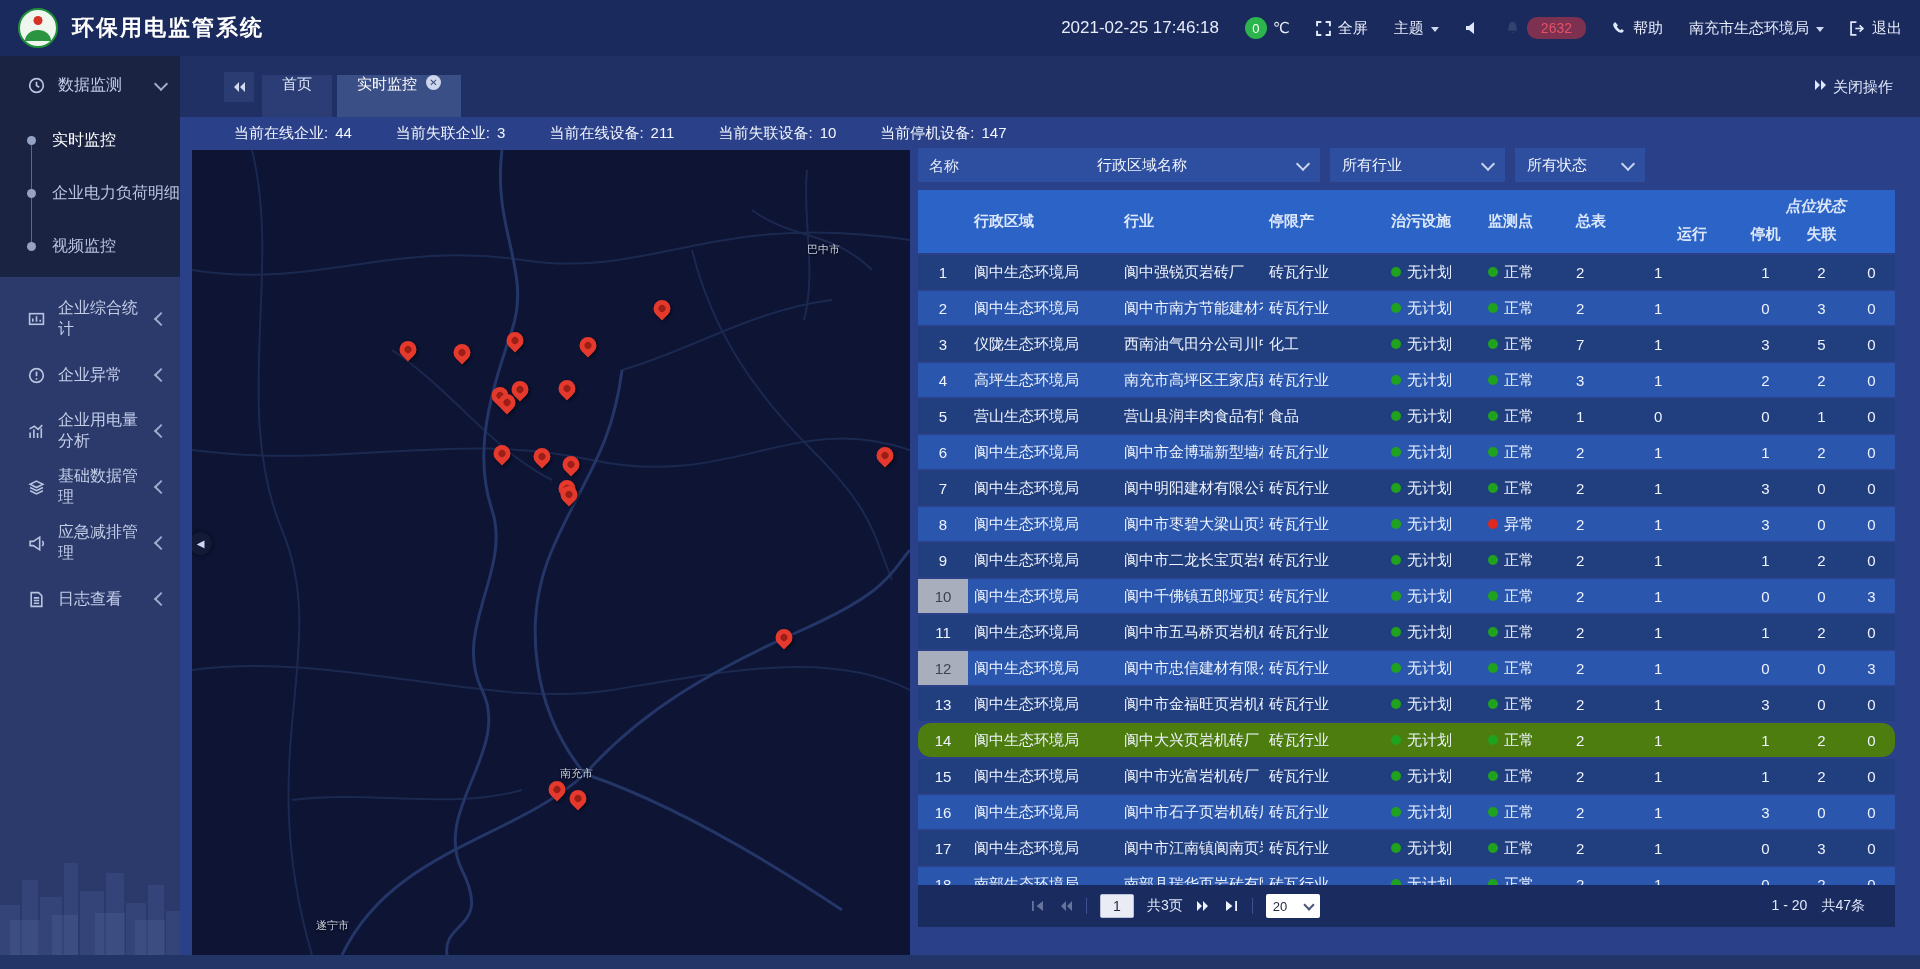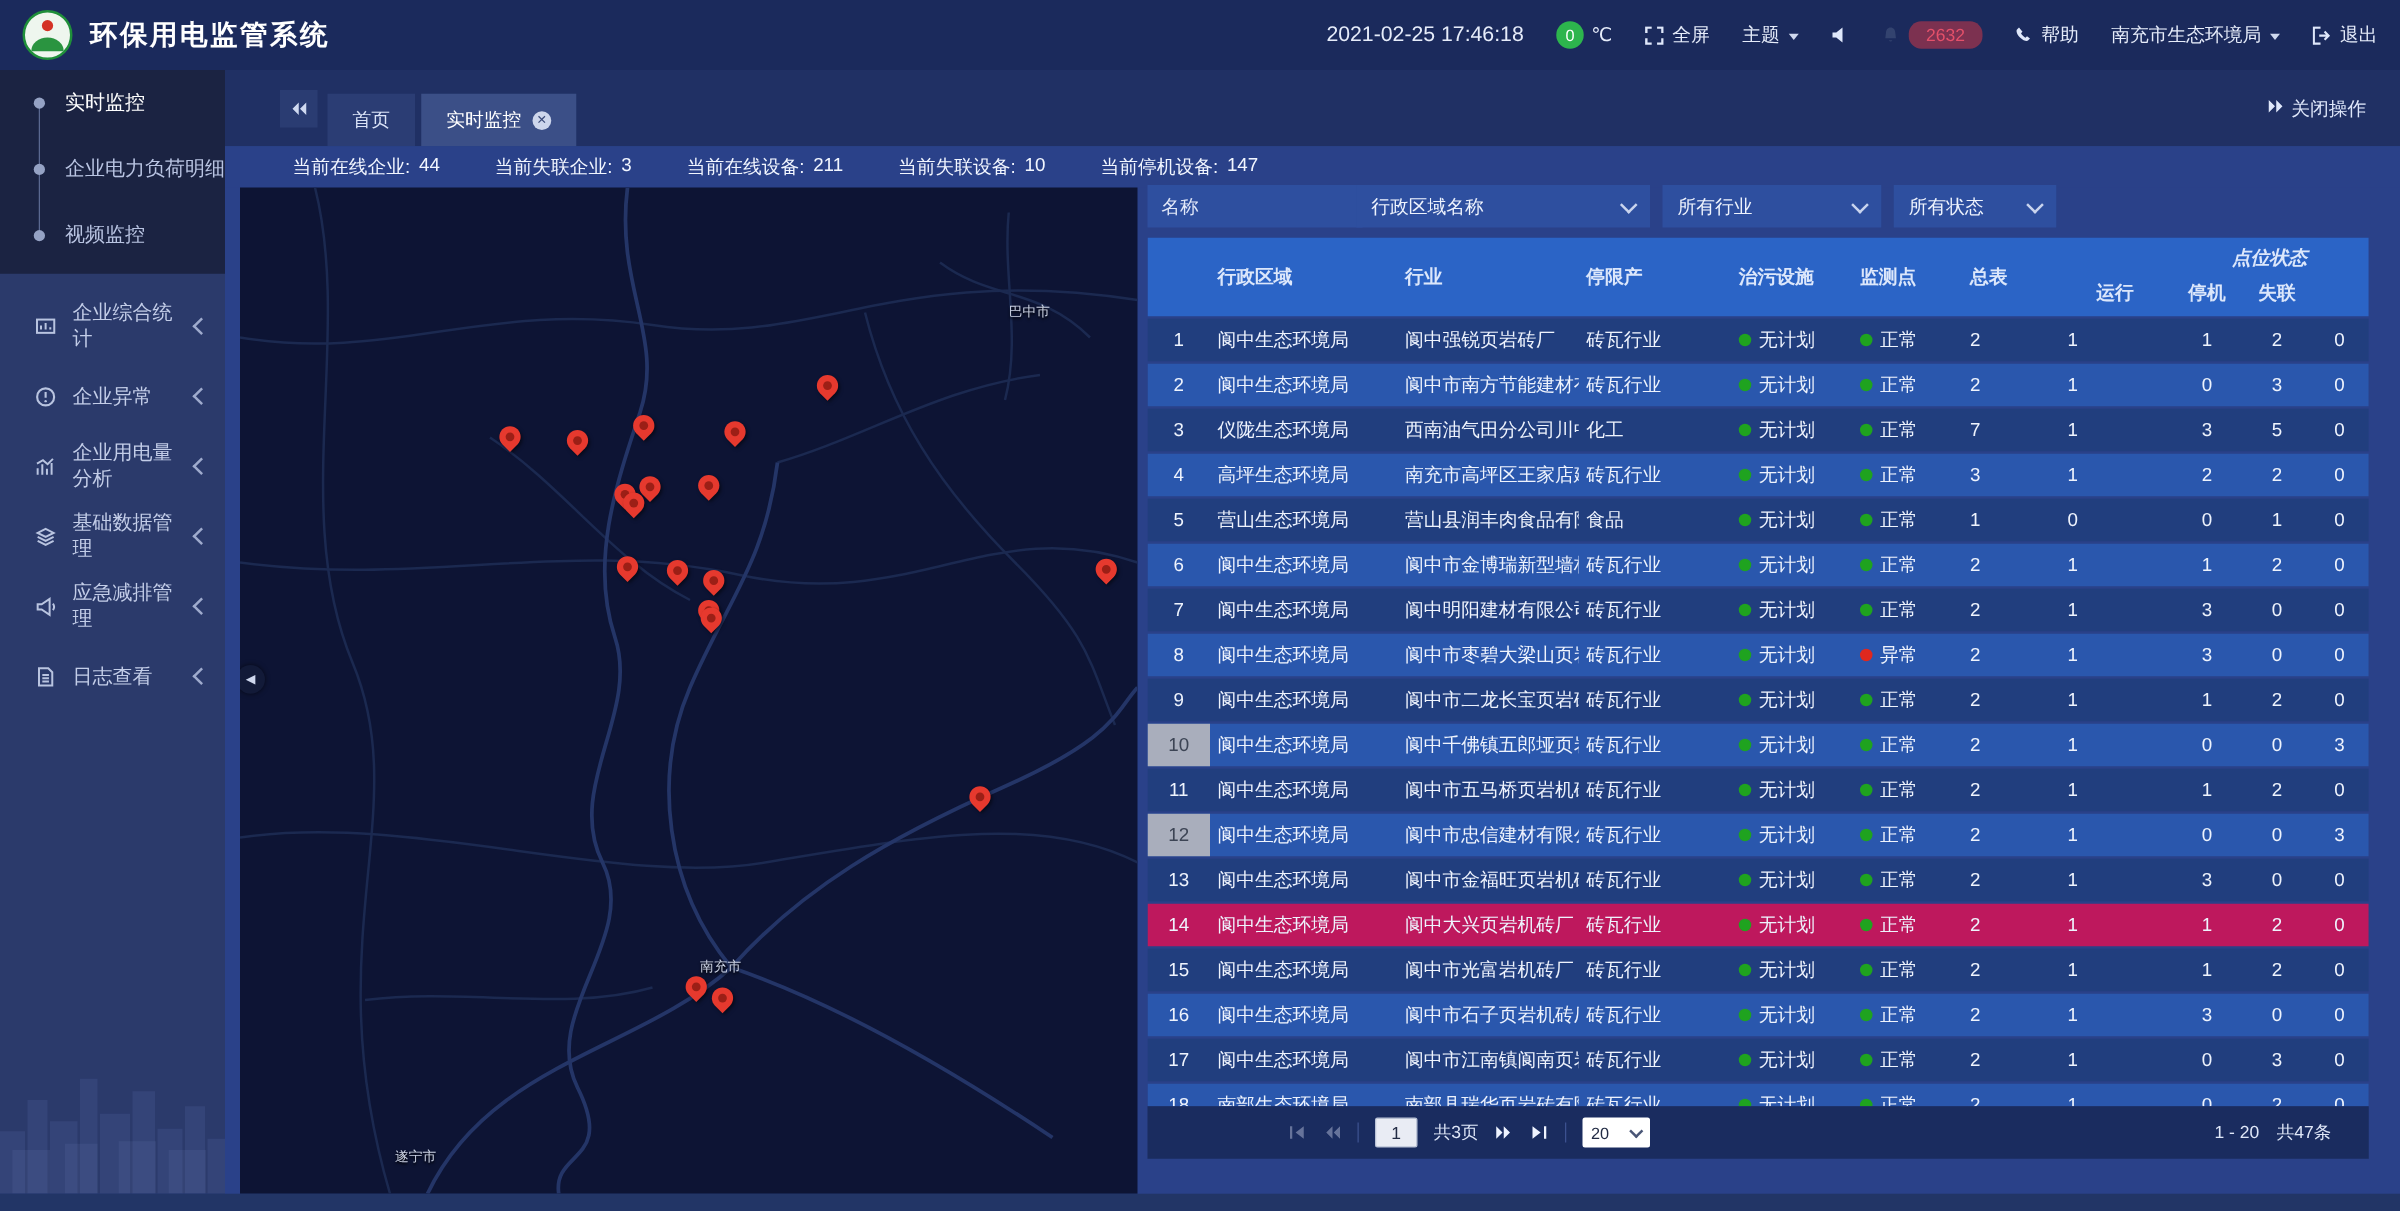--- a/index.html
+++ b/index.html
@@ -35,21 +35,21 @@
   .side-items{padding-top:14px;}
   .chev{width:8px;height:8px;border-right:2px solid #9fabcd;border-bottom:2px solid #9fabcd;flex:none;}
   .chev-down{transform:rotate(45deg);margin-left:auto;margin-top:-3px;}
   .chev-left{transform:rotate(135deg);margin-left:auto;}
   .sicon{width:20px;display:inline-flex;justify-content:center;color:#b9c4e0;flex:none;}
   .silhouette{position:absolute;left:0;bottom:0;width:180px;height:130px;opacity:.55;}
   
   .tabbar{position:absolute;left:180px;top:56px;right:0;height:61px;background:#203064;}
   .tab-back{position:absolute;left:44px;top:16px;width:30px;height:30px;background:#2a3c72;display:flex;align-items:center;justify-content:center;color:#cfd9f0;cursor:pointer;}
   .tabs{position:absolute;left:82px;bottom:0;display:flex;gap:5px;}
-  .tab{height:42px;padding:0 20px;display:flex;align-items:center;gap:9px;background:#2b3d74;color:#dbe4f8;font-size:15px;cursor:pointer;}
+  .tab{height:42px;padding:0 20px;display:flex;align-items:flex-start;gap:9px;background:#2b3d74;color:#dbe4f8;font-size:15px;cursor:pointer;}
   .tab.active{background:#3b4f87;color:#fff;}
   .tab-close{width:15px;height:15px;border-radius:50%;background:#cdd6ec;color:#3a4a78;font-size:10px;line-height:15px;display:flex;align-items:center;justify-content:center;}
   .tab-fwd{position:absolute;right:92px;top:22px;color:#dfe7fa;cursor:pointer;}
   .close-ops{position:absolute;right:27px;top:22px;font-size:15px;color:#dfe7fa;cursor:pointer;}
   
   .statsbar{position:absolute;left:180px;top:117px;right:0;height:33px;background:#2a4189;
             display:flex;align-items:center;gap:44px;padding-left:54px;font-size:15px;color:#f2f6ff;}
   .stat{display:flex;gap:7px;}
   
   .map{position:absolute;left:192px;top:150px;width:718px;height:805px;background:#0d1434;overflow:hidden;}
@@ -162,20 +162,30 @@
             <path d="M6 1H1v12h5M9 4l3 3-3 3M12 7H5"></path>
             </svg>
         </span>
         <span>退出</span>
       </span>
     </div>
   </div>
 
   <div class="sidebar">
     <div class="side-group">
+      <div class="side-head">
+        <span class="sicon">
+          <svg width="17" height="17" viewBox="0 0 16 16" fill="none" stroke="currentColor" stroke-width="1.6">
+            <circle cx="8" cy="8" r="6.4"></circle>
+              <path d="M8 4.5V8l2.6 1.6"></path>
+            </svg>
+        </span>
+        <span>数据监测</span>
+        <span class="chev chev-down"></span>
+      </div>
       <div class="subs">
         <div class="sub-item active">
           <span class="sdot"></span>
           <span>实时监控</span>
         </div>
         <div class="sub-item">
           <span class="sdot"></span>
           <span>企业电力负荷明细</span>
         </div>
         <div class="sub-item">
@@ -561,21 +571,21 @@
             <div class="cell">阆中市金福旺页岩机砖</div>
             <div class="cell">砖瓦行业</div>
             <div class="cell"><span class="dot" style="background:#1fa31f"></span>无计划</div>
             <div class="cell"><span class="dot" style="background:#1fa31f"></span>正常</div>
             <div class="cell">2</div>
             <div class="cell">1</div>
             <div class="cell c-num">3</div>
             <div class="cell c-num">0</div>
             <div class="cell c-num">0</div>
           </div>
-          <div class="trow grid" style="background: #be185d;">
+          <div class="trow grid" style="background: #4d7c0f; border-radius: 13px;">
             <div class="cell c-idx">14</div>
             <div class="cell">阆中生态环境局</div>
             <div class="cell">阆中大兴页岩机砖厂</div>
             <div class="cell">砖瓦行业</div>
             <div class="cell"><span class="dot" style="background:#1fa31f"></span>无计划</div>
             <div class="cell"><span class="dot" style="background:#1fa31f"></span>正常</div>
             <div class="cell">2</div>
             <div class="cell">1</div>
             <div class="cell c-num">1</div>
             <div class="cell c-num">2</div>

